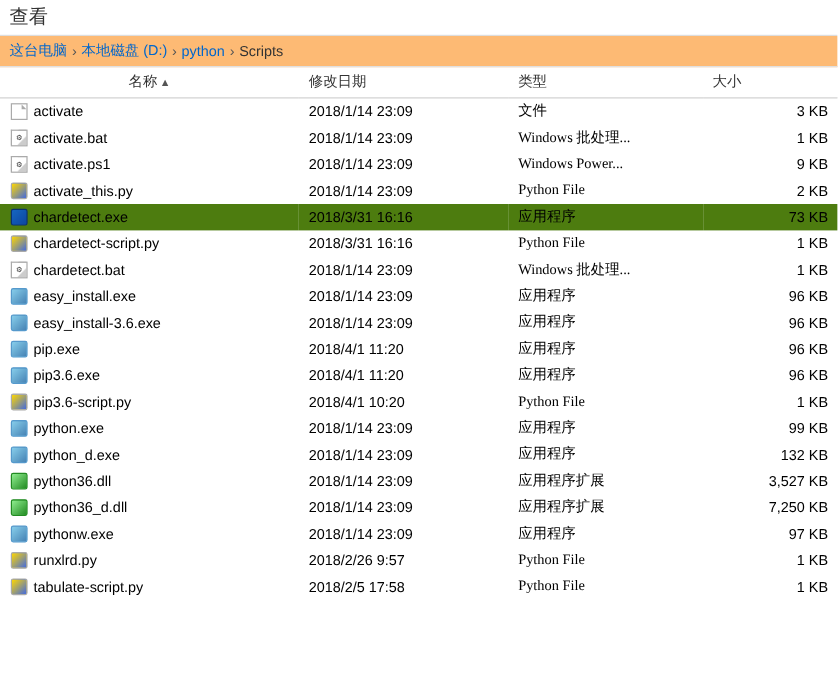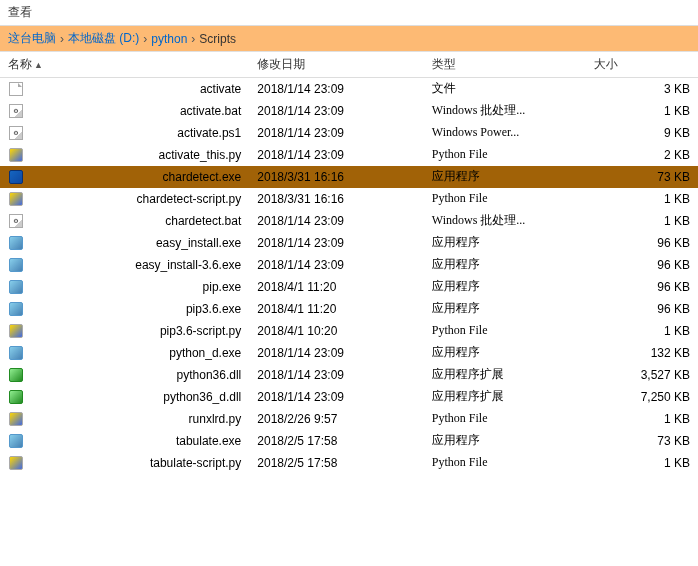--- a/index.html
+++ b/index.html
@@ -8,21 +8,21 @@
       font-size: 12px;
       background: #fff;
       color: #000;
       width: 698px;
       min-height: 566px;
       overflow: hidden;
     }
     .search-bar {
       padding: 4px 8px;
       border-bottom: 1px solid #ddd;
-      font-size: 12px;
+      font-size: 16px;
       color: #333;
     }
     .breadcrumb {
       display: flex;
       align-items: center;
       padding: 4px 8px;
       border-bottom: 1px solid #e0e0e0;
       background: #fdba74;
       font-size: 12px;
     }
@@ -50,21 +50,21 @@
       font-weight: normal;
       color: #333;
       font-size: 12px;
       cursor: pointer;
       user-select: none;
     }
     .file-table tbody tr {
       height: 22px;
     }
     .file-table tbody tr.selected {
-      background: #a16207;
+      background: #4d7c0f;
     }
     .file-table td {
       padding: 2px 8px;
       font-size: 12px;
       white-space: nowrap;
     }
     .file-table td:nth-child(1) {
       width: 200px;
     }
     .file-table td:nth-child(2) {
@@ -75,21 +75,20 @@
       font-family: Liberation Serif, serif;
     }
     .file-table td:nth-child(4) {
       text-align: right;
       width: 90px;
     }
     .file-name-cell {
       display: flex;
       align-items: center;
       gap: 4px;
-      justify-content: space-between;
     }
     .file-icon {
       width: 16px;
       height: 16px;
       flex-shrink: 0;
       display: inline-flex;
       align-items: center;
       justify-content: center;
     }
     
@@ -142,20 +141,21 @@
       border-radius: 2px;
     }
     .sort-arrow {
       font-size: 9px;
       color: #555;
     }
     .col-name-header {
       display: flex;
       align-items: center;
       gap: 2px;
+      justify-content: center;
     }
   </style>
 </head>
 <body>
 
 <div class="search-bar">
   <span>查看</span>
 </div>
 
 <div class="breadcrumb">
@@ -338,20 +338,33 @@
         <td>2018/4/1 10:20</td>
         <td>Python File</td>
         <td>1 KB</td>
       </tr>
       <tr>
         <td>
           <div class="file-name-cell">
             <span class="file-icon">
               <span class="icon-exe"></span>
             </span>
+            <span>python.exe</span>
+          </div>
+        </td>
+        <td>2018/1/14 23:09</td>
+        <td>应用程序</td>
+        <td>99 KB</td>
+      </tr>
+      <tr>
+        <td>
+          <div class="file-name-cell">
+            <span class="file-icon">
+              <span class="icon-exe"></span>
+            </span>
             <span>python_d.exe</span>
           </div>
         </td>
         <td>2018/1/14 23:09</td>
         <td>应用程序</td>
         <td>132 KB</td>
       </tr>
       <tr>
         <td>
           <div class="file-name-cell">
@@ -375,41 +388,41 @@
           </div>
         </td>
         <td>2018/1/14 23:09</td>
         <td>应用程序扩展</td>
         <td>7,250 KB</td>
       </tr>
       <tr>
         <td>
           <div class="file-name-cell">
             <span class="file-icon">
+              <span class="icon-exe"></span>
+            </span>
+            <span>pythonw.exe</span>
+          </div>
+        </td>
+        <td>2018/1/14 23:09</td>
+        <td>应用程序</td>
+        <td>97 KB</td>
+      </tr>
+      <tr>
+        <td>
+          <div class="file-name-cell">
+            <span class="file-icon">
               <span class="icon-py"></span>
             </span>
             <span>runxlrd.py</span>
           </div>
         </td>
         <td>2018/2/26 9:57</td>
         <td>Python File</td>
         <td>1 KB</td>
-      </tr>
-      <tr>
-        <td>
-          <div class="file-name-cell">
-            <span class="file-icon">
-              <span class="icon-exe"></span>
-            </span>
-            <span>tabulate.exe</span>
-          </div>
-        </td>
-        <td>2018/2/5 17:58</td>
-        <td>应用程序</td>
-        <td>73 KB</td>
       </tr>
       <tr>
         <td>
           <div class="file-name-cell">
             <span class="file-icon">
               <span class="icon-py"></span>
             </span>
             <span>tabulate-script.py</span>
           </div>
         </td>

